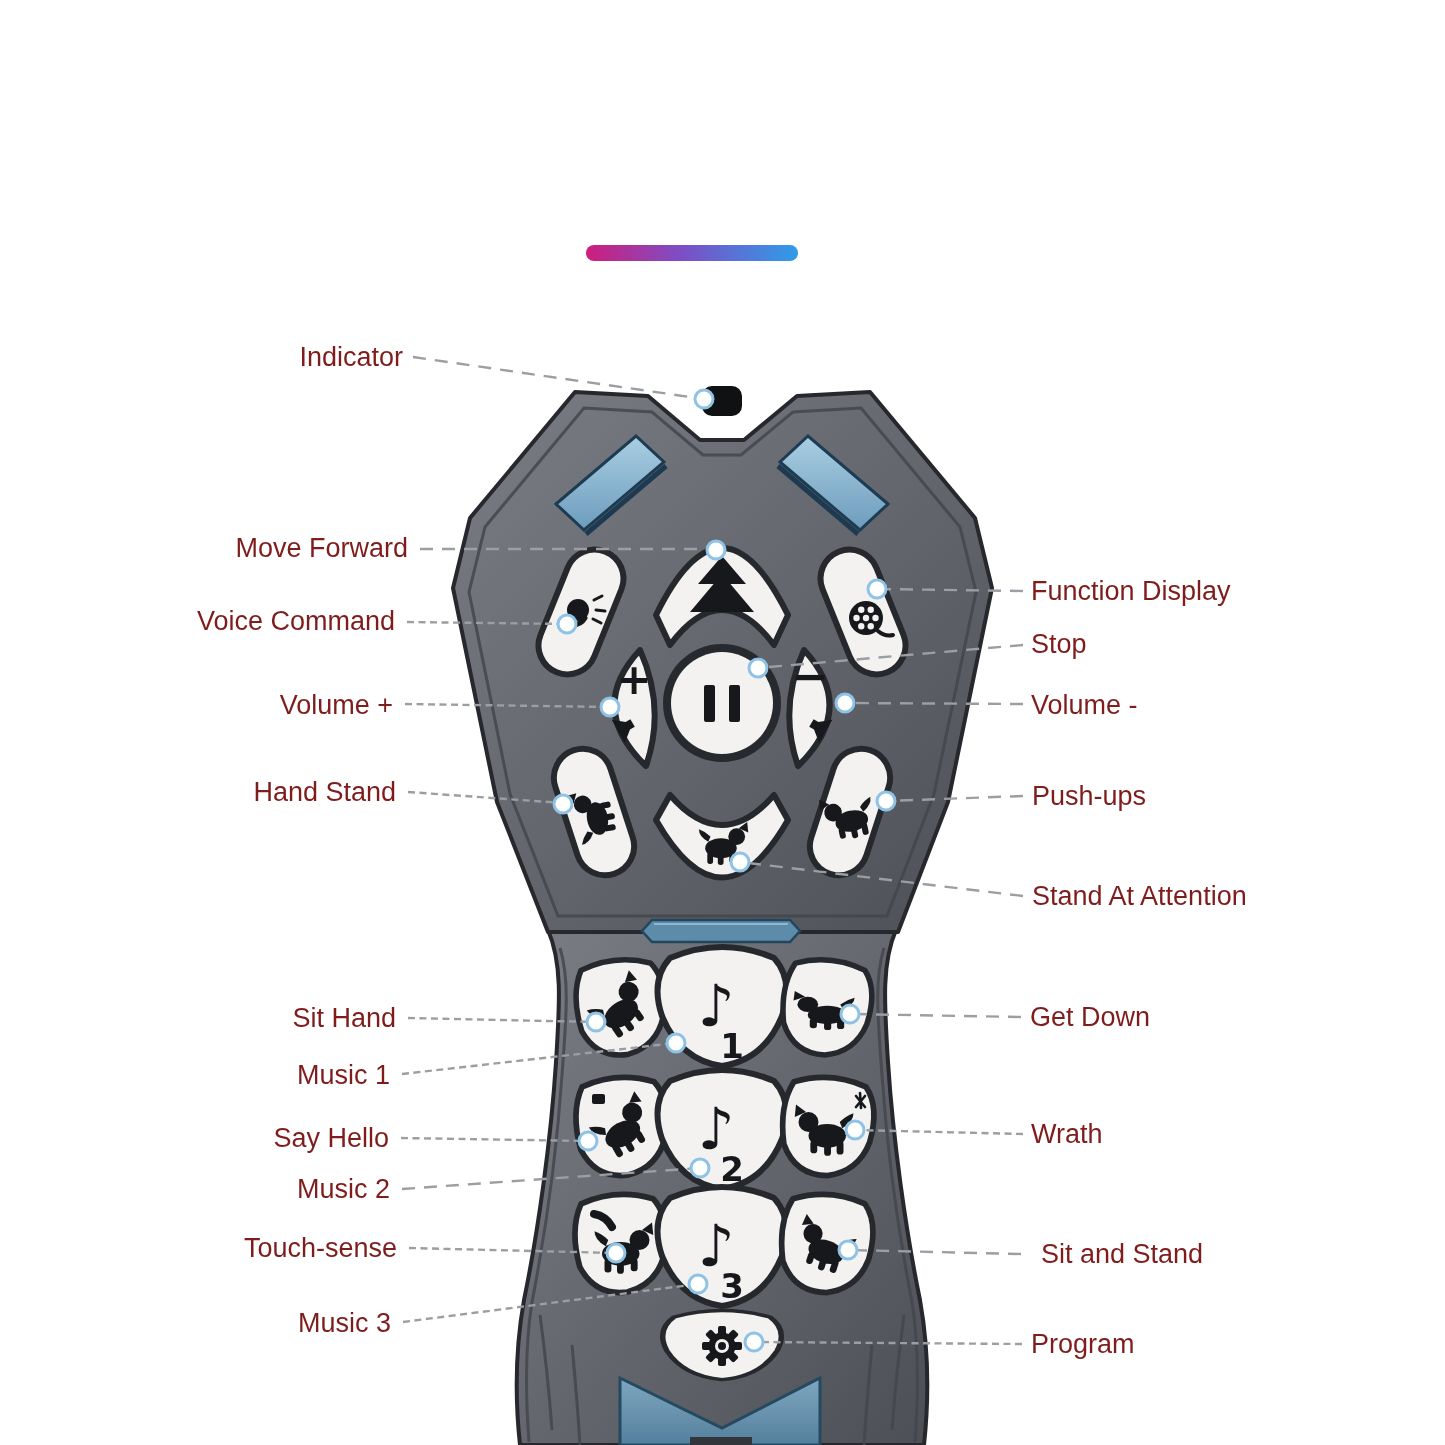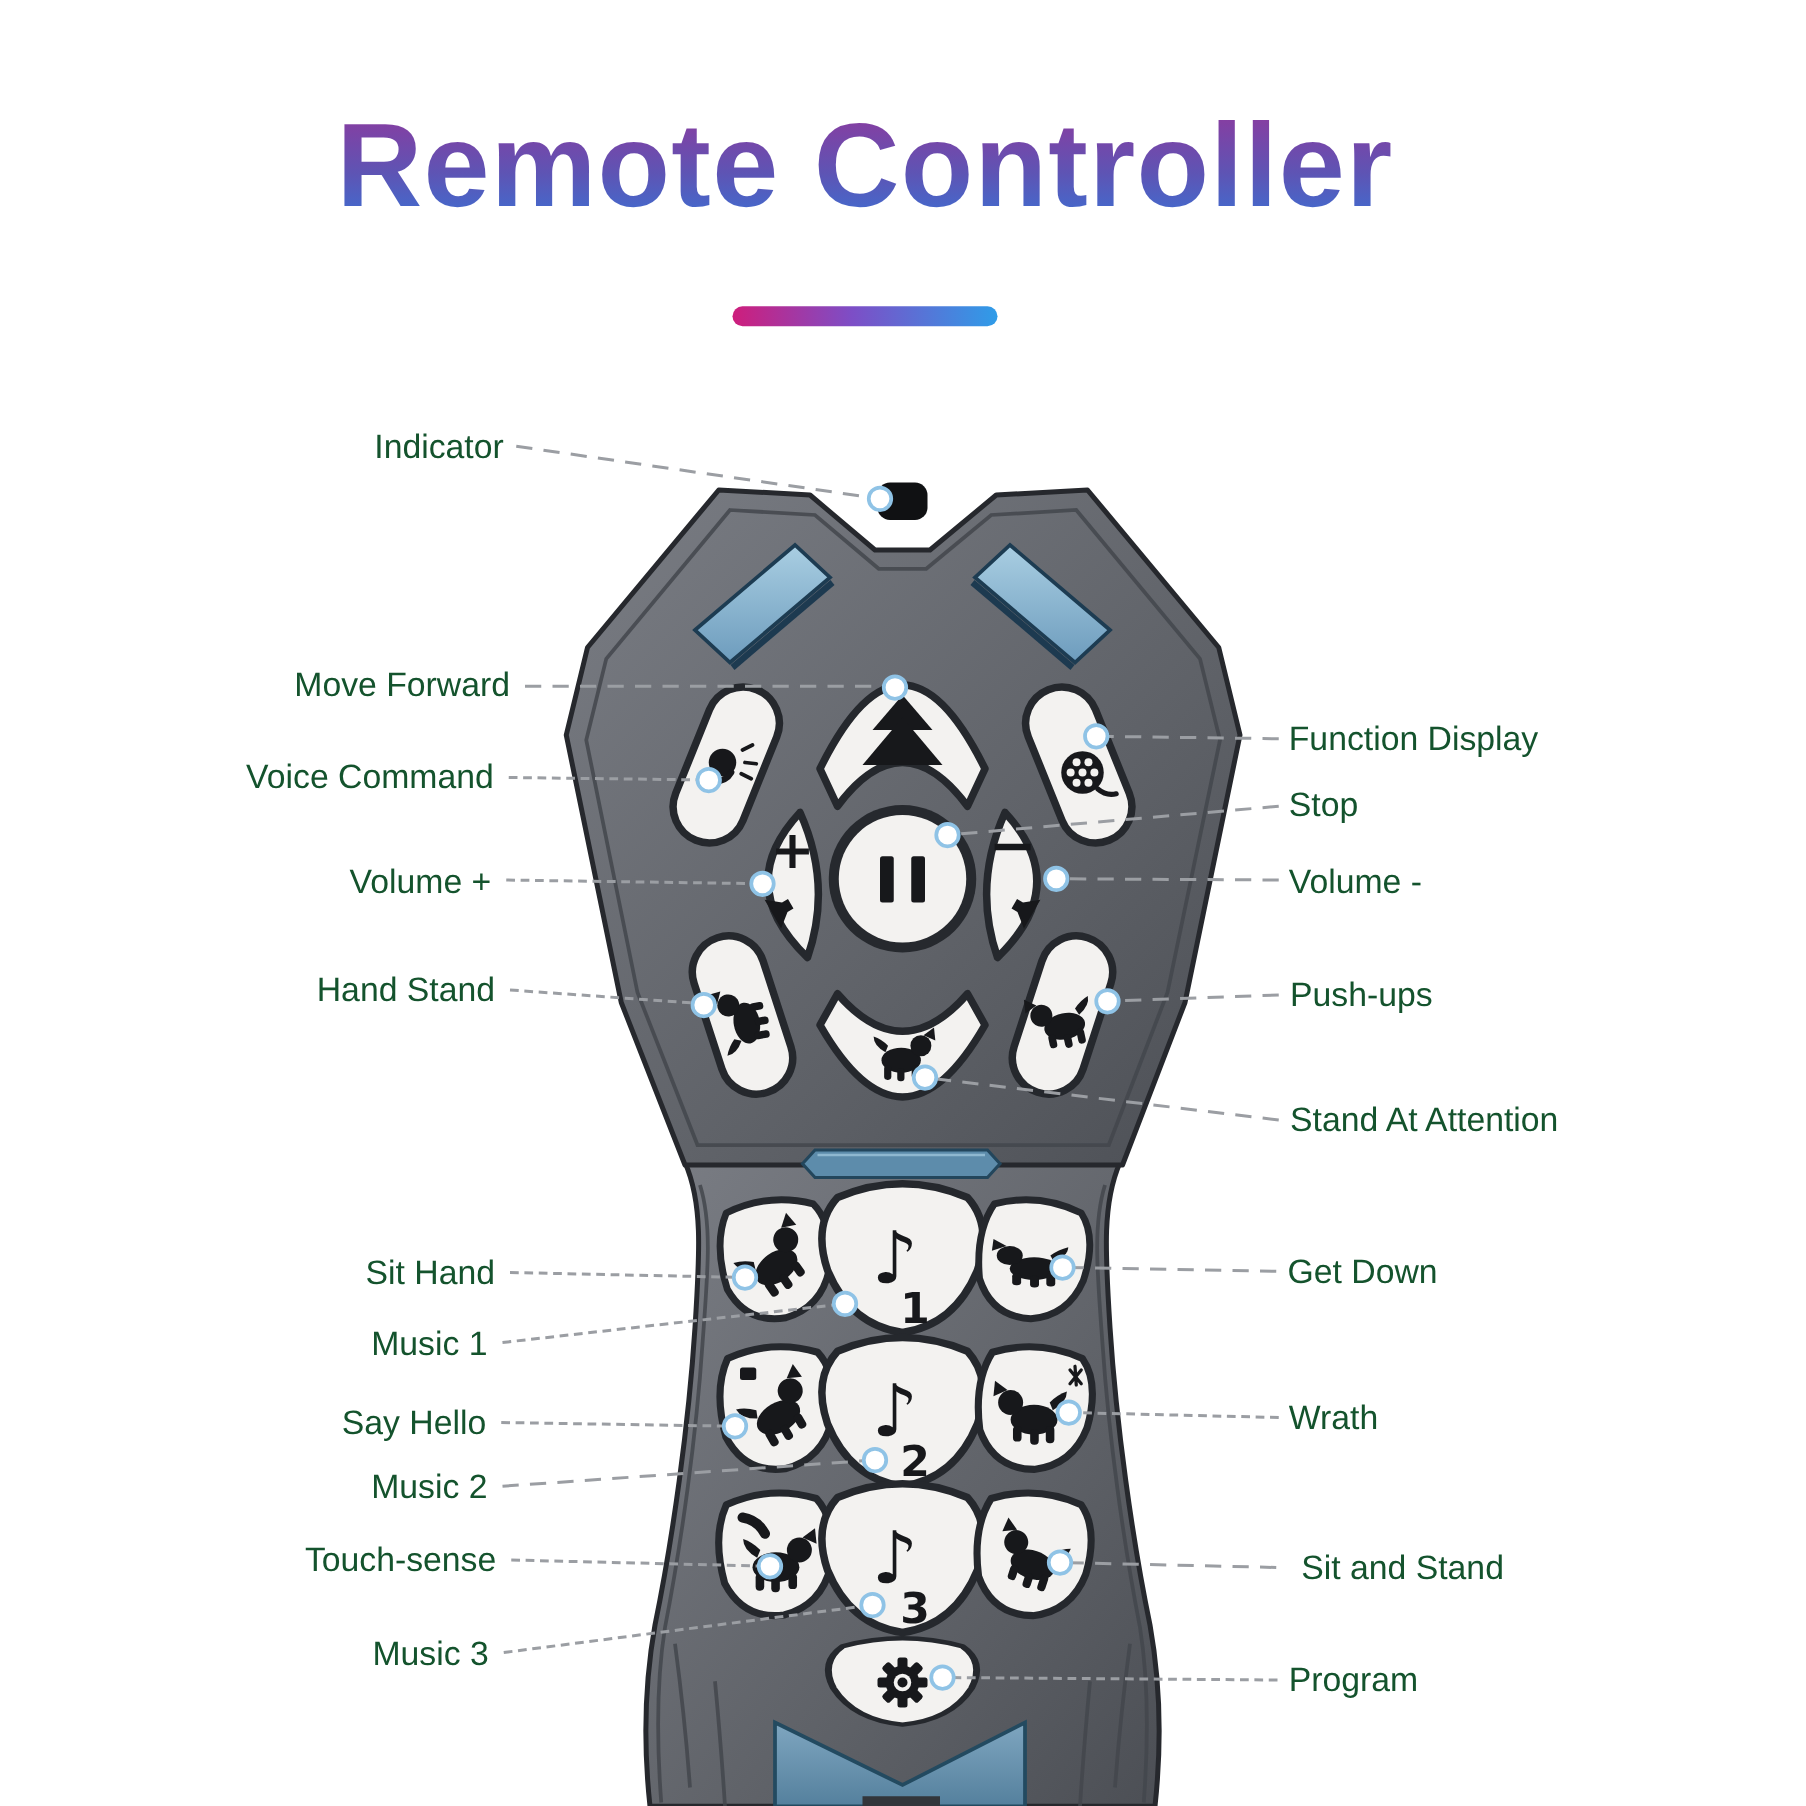--- a/index.html
+++ b/index.html
@@ -8,40 +8,39 @@
   .title{position:absolute;top:86px;left:692px;transform:translateX(-50%);
          font:bold 95px/1 "Liberation Sans",sans-serif;letter-spacing:1px;white-space:nowrap;
          color:#5e54b4;}
   @supports (-webkit-background-clip:text) or (background-clip:text){
     .title{background:linear-gradient(180deg,#8d3a9e 0%,#5e54b4 55%,#3b70d4 100%);
            -webkit-background-clip:text;background-clip:text;color:transparent;}
   }
   .divider{position:absolute;top:245px;left:692px;transform:translateX(-50%);
            width:212px;height:16px;border-radius:8px;
            background:linear-gradient(90deg,#ce1e7c 0%,#7d4ec6 45%,#2f9ce8 100%);}
-  .co{position:absolute;font:400 27px/30px "Liberation Sans",sans-serif;color:#14532d;
+  .co{position:absolute;font:400 27px/30px "Liberation Sans",sans-serif;color:#7f1d1d;
       white-space:nowrap;}
   svg{position:absolute;top:0;left:0;}
   .btn{fill:#f3f2f0;stroke:#25282d;stroke-width:6;stroke-linejoin:round;}
   .pill{fill:#f3f2f0;stroke:#25282d;stroke-width:6;}
   .ink{fill:#17181b;}
   .inkline{stroke:#17181b;fill:none;stroke-linecap:round;}
   .ridge{stroke:#43464c;stroke-width:3;fill:none;opacity:.85;}
   .lead{stroke:#9b9ea3;stroke-width:2.4;fill:none;}
   .long{stroke-dasharray:13 9;}
   .fine{stroke-dasharray:7 4.5;}
   .dot{fill:#ffffff;stroke:#8fc3e6;stroke-width:3;}
   .glyph{font-family:"DejaVu Sans",sans-serif;fill:#17181b;}
 </style>
 </head>
 <body>
 
 <div id="canvas">
 
-  <div class="title">Remote Controller</div>
   <div class="divider"></div>
 
   <svg width="1445" height="1445" viewBox="0 0 1445 1445">
     <defs>
       <linearGradient id="gBody" x1="0" y1="0" x2="1" y2="1">
         <stop offset="0" stop-color="#7a7d84"></stop>
           <stop offset=".6" stop-color="#5f6268"></stop>
           <stop offset="1" stop-color="#4c4f55"></stop>
       </linearGradient>
       <linearGradient id="gBlue" x1="0" y1="0" x2="0" y2="1">

